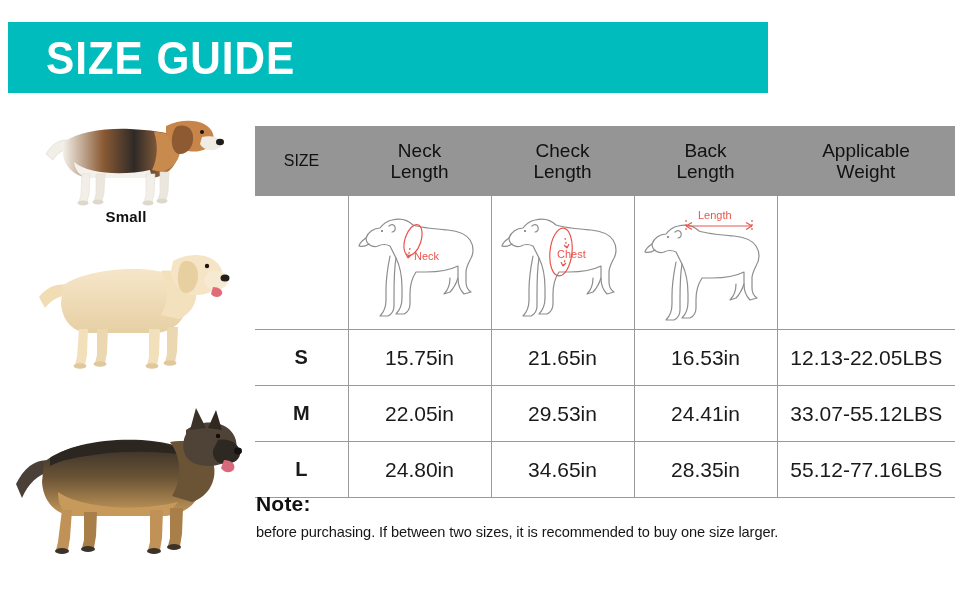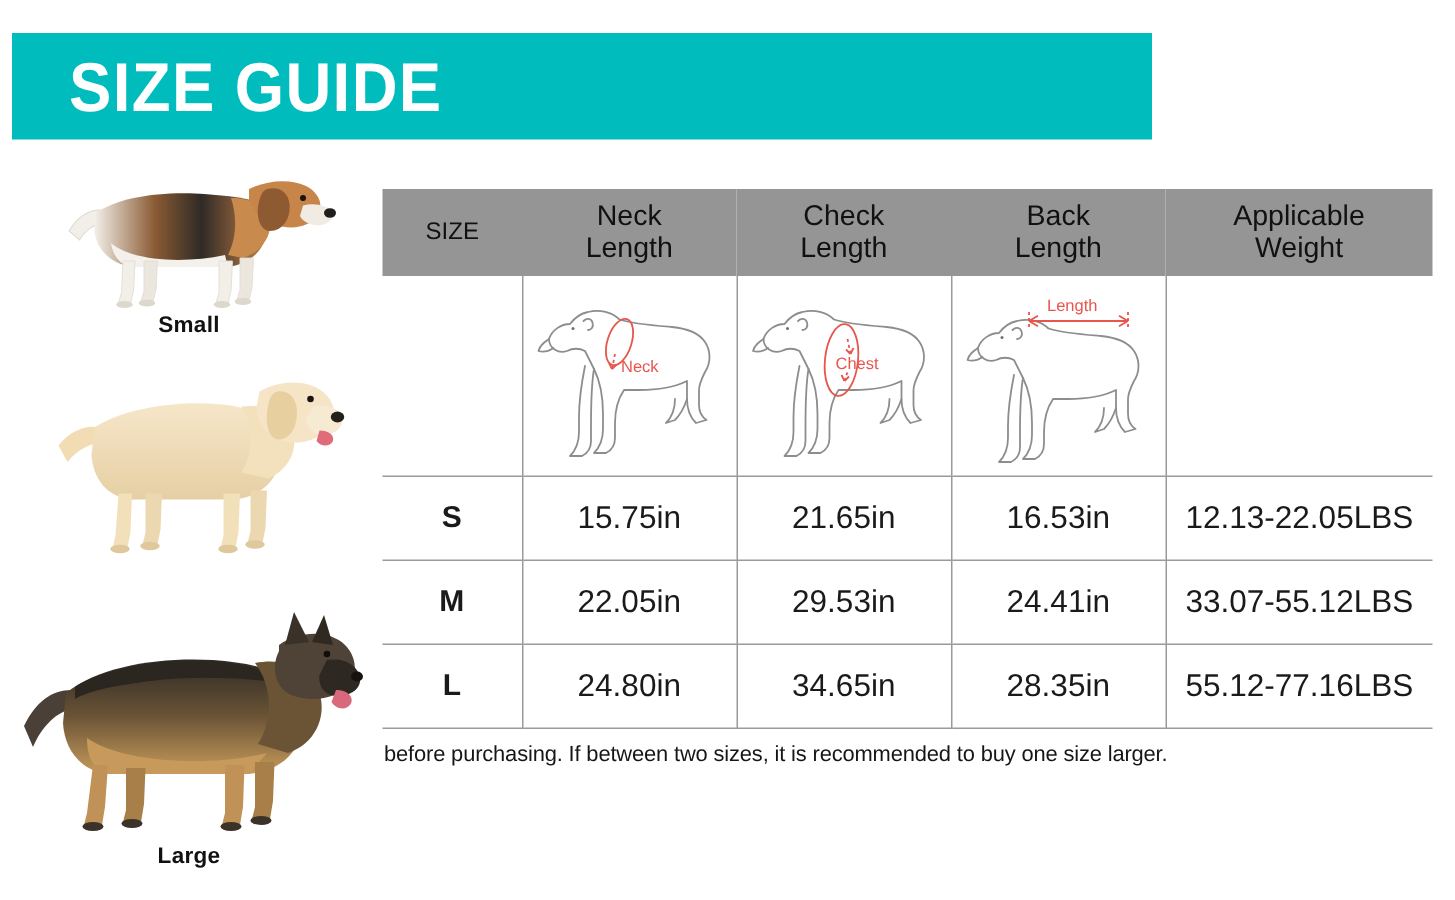--- a/index.html
+++ b/index.html
@@ -80,21 +80,21 @@
   table.size-table col.c-neck   { width: 143px; }
   table.size-table col.c-chest  { width: 143px; }
   table.size-table col.c-back   { width: 143px; }
   table.size-table col.c-weight { width: 178px; }
 
   table.size-table thead th {
     background: #959595;
     color: #111111;
     font-size: 19px;
     font-weight: normal;
-    height: 58px;
+    height: 70px;
     padding: 0 4px;
     text-align: center;
     vertical-align: middle;
     border: none;
     line-height: 1.12;
   }
   table.size-table thead th.size-head { font-size: 16px; }
 
   table.size-table td {
     border-right: 1px solid #9a9a9a;
@@ -280,21 +280,20 @@
         <path d="M74,106 L74,134 L72,142 L84,142 L86,130 L87,106 Z" fill="#a87e49"></path>
         <path d="M140,104 L140,136 L138,144 L150,144 L152,132 L153,104 Z" fill="#c19257"></path>
         <path d="M160,102 L160,132 L158,140 L170,140 L172,128 L173,102 Z" fill="#a87e49"></path>
 
         <ellipse cx="52" cy="145" rx="7" ry="3" fill="#3b332a"></ellipse>
         <ellipse cx="78" cy="143" rx="7" ry="3" fill="#3b332a"></ellipse>
         <ellipse cx="144" cy="145" rx="7" ry="3" fill="#3b332a"></ellipse>
         <ellipse cx="164" cy="141" rx="7" ry="3" fill="#3b332a"></ellipse>
       </svg>
     </div>
-    <div class="photo-caption" style="margin-top:4px;">Large</div>
   </div>
 </div>
 
 <div id="table-wrap">
   <table class="size-table">
     <colgroup>
       <col class="c-size">
         <col class="c-neck">
         <col class="c-chest">
         <col class="c-back">
@@ -422,14 +421,15 @@
         <td>24.80in</td>
         <td>34.65in</td>
         <td>28.35in</td>
         <td class="last-col">55.12-77.16LBS</td>
       </tr>
     </tbody>
   </table>
 </div>
 
 <div id="note">
+  <div id="note-title">Note:</div>
   <div class="note-line">before purchasing. If between two sizes, it is recommended to buy one size larger.</div>
 </div>
 
 </body></html>

